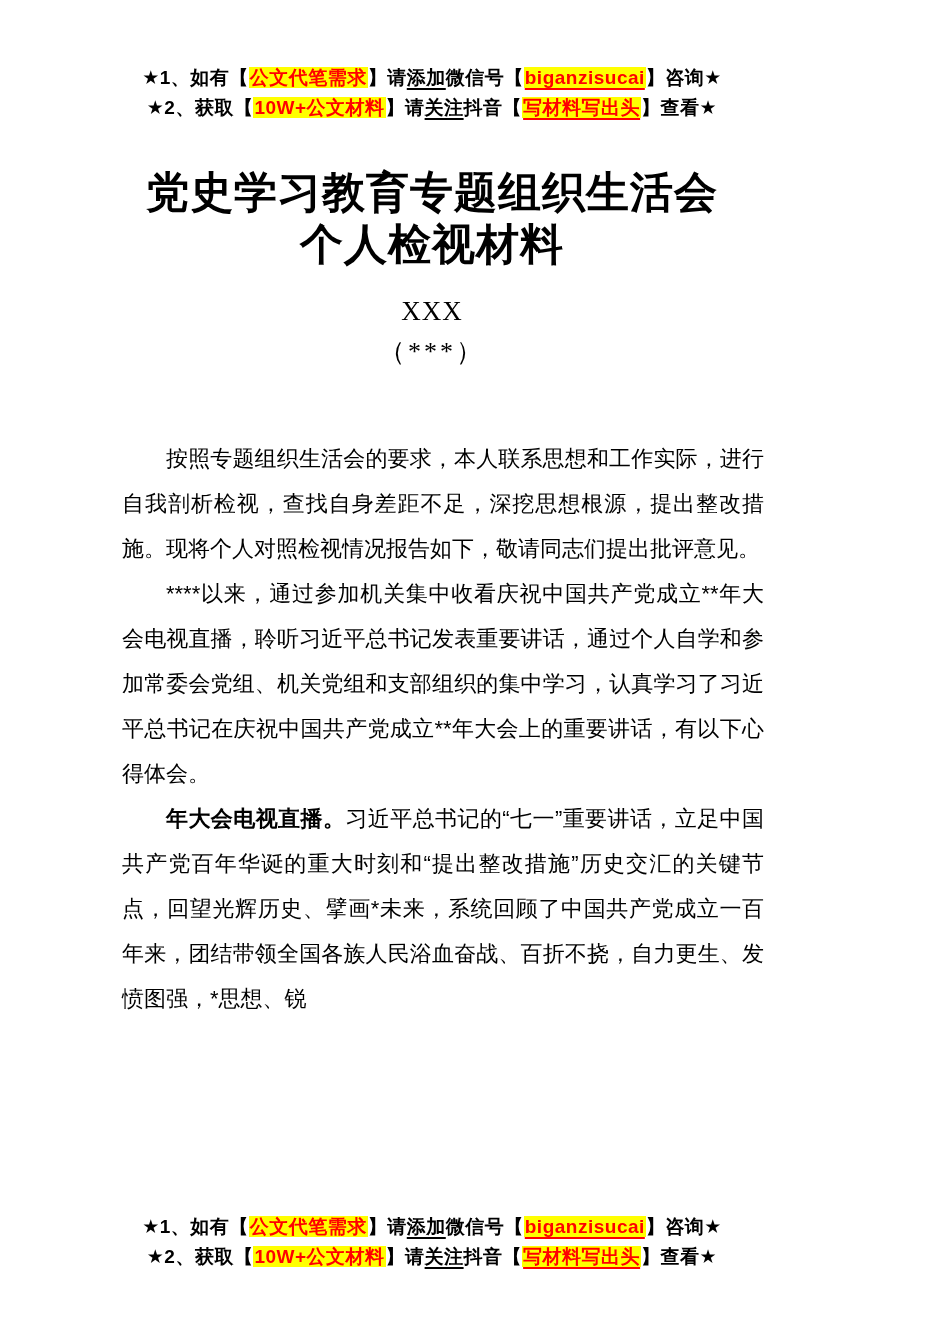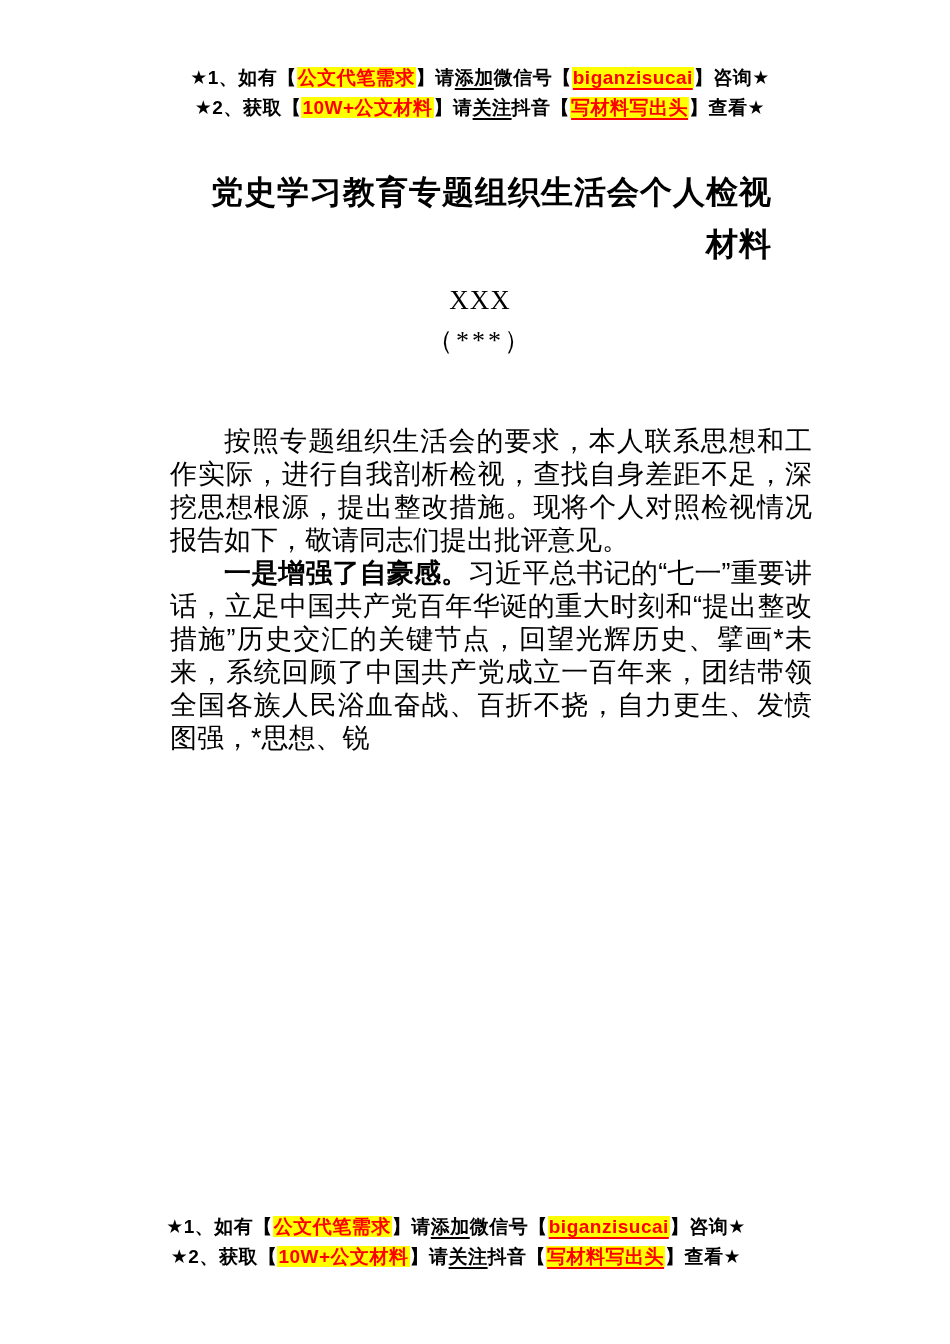--- a/index.html
+++ b/index.html
@@ -4,21 +4,20 @@
 <style>
   html, body { margin: 0; padding: 0; }
   .page {
     position: relative;
     width: 864px;
     height: 1344px;
     background: #ffffff;
     color: #000000;
     font-family: "Liberation Sans", "DejaVu Sans", sans-serif;
     overflow: hidden;
-    padding-left: 48px;
   }
   
   .promo {
     text-align: center;
     font-size: 19px;
     font-weight: 700;
     line-height: 30px;
     letter-spacing: 0.5px;
     white-space: nowrap;
   }
@@ -30,46 +29,46 @@
     padding: 0 1px;
   }
   .ul {
     text-decoration: underline;
     text-decoration-thickness: 2px;
     text-underline-offset: 4px;
   }
   
   .doc-title {
     margin: 43px 140px 0 140px;
-    font-size: 32px;
+    font-size: 43px;
     line-height: 52px;
     font-weight: 700;
-    text-align: right;
+    text-align: center;
     letter-spacing: 1px;
   }
   .doc-author {
-    margin-top: 10px;
+    margin-top: 21px;
     text-align: center;
     font-family: "Liberation Serif", "DejaVu Serif", serif;
     font-size: 27px;
     line-height: 40px;
     letter-spacing: 1px;
   }
   .doc-datemask {
     text-align: center;
     font-family: "Liberation Serif", "DejaVu Serif", serif;
     font-size: 26px;
     line-height: 42px;
     letter-spacing: 3px;
   }
   
   .doc-body {
     margin: 63px 100px 0 122px;
-    font-size: 27px;
-    line-height: 33px;
+    font-size: 22px;
+    line-height: 45px;
     text-align: justify;
     text-justify: inter-ideograph;
   }
   .para {
     margin: 0;
     text-indent: 2em;
   }
   .para-heading { font-weight: 700; }
   .lead { font-weight: 700; }
 </style>
@@ -86,21 +85,22 @@
       <span>★2、获取【</span><span class="hl">10W+公文材料</span><span>】请</span><span class="ul">关注</span><span>抖音【</span><span class="hl ul">写材料写出头</span><span>】查看★</span>
     </div>
   </div>
 
   <h1 class="doc-title">党史学习教育专题组织生活会个人检视材料</h1>
   <div class="doc-author">XXX</div>
   <div class="doc-datemask">（***）</div>
 
   <div class="doc-body">
     <p class="para">按照专题组织生活会的要求，本人联系思想和工作实际，进行自我剖析检视，查找自身差距不足，深挖思想根源，提出整改措施。现将个人对照检视情况报告如下，敬请同志们提出批评意见。</p>
-    <p class="para"><span class="lead">一是增强了自豪感。</span><span>习近平总书记的“七一”重要讲话，立足中国共产党百年华诞的重大时刻和“提出整改措施”历史交汇的关键节点，回望光辉历史、擘画*未来，系统回顾了中国共产党成立一百年来，团结带领全国各族人民浴血奋战、百折不挠，自力更生、发愤图强，*思想、锐</span></p>
+    <p class="para">****以来，通过参加机关集中收看庆祝中国共产党成立**年大会电视直播，聆听习近平总书记发表重要讲话，通过个人自学和参加常委会党组、机关党组和支部组织的集中学习，认真学习了习近平总书记在庆祝中国共产党成立**年大会上的重要讲话，有以下心得体会。</p>
+    <p class="para"><span class="lead">年大会电视直播。</span><span>习近平总书记的“七一”重要讲话，立足中国共产党百年华诞的重大时刻和“提出整改措施”历史交汇的关键节点，回望光辉历史、擘画*未来，系统回顾了中国共产党成立一百年来，团结带领全国各族人民浴血奋战、百折不挠，自力更生、发愤图强，*思想、锐</span></p>
   </div>
 
   <div class="promo promo-footer">
     <div class="promo-line">
       <span>★1、如有【</span><span class="hl">公文代笔需求</span><span>】请</span><span class="ul">添加</span><span>微信号【</span><span class="hl ul">biganzisucai</span><span>】咨询★</span>
     </div>
     <div class="promo-line">
       <span>★2、获取【</span><span class="hl">10W+公文材料</span><span>】请</span><span class="ul">关注</span><span>抖音【</span><span class="hl ul">写材料写出头</span><span>】查看★</span>
     </div>
   </div>

